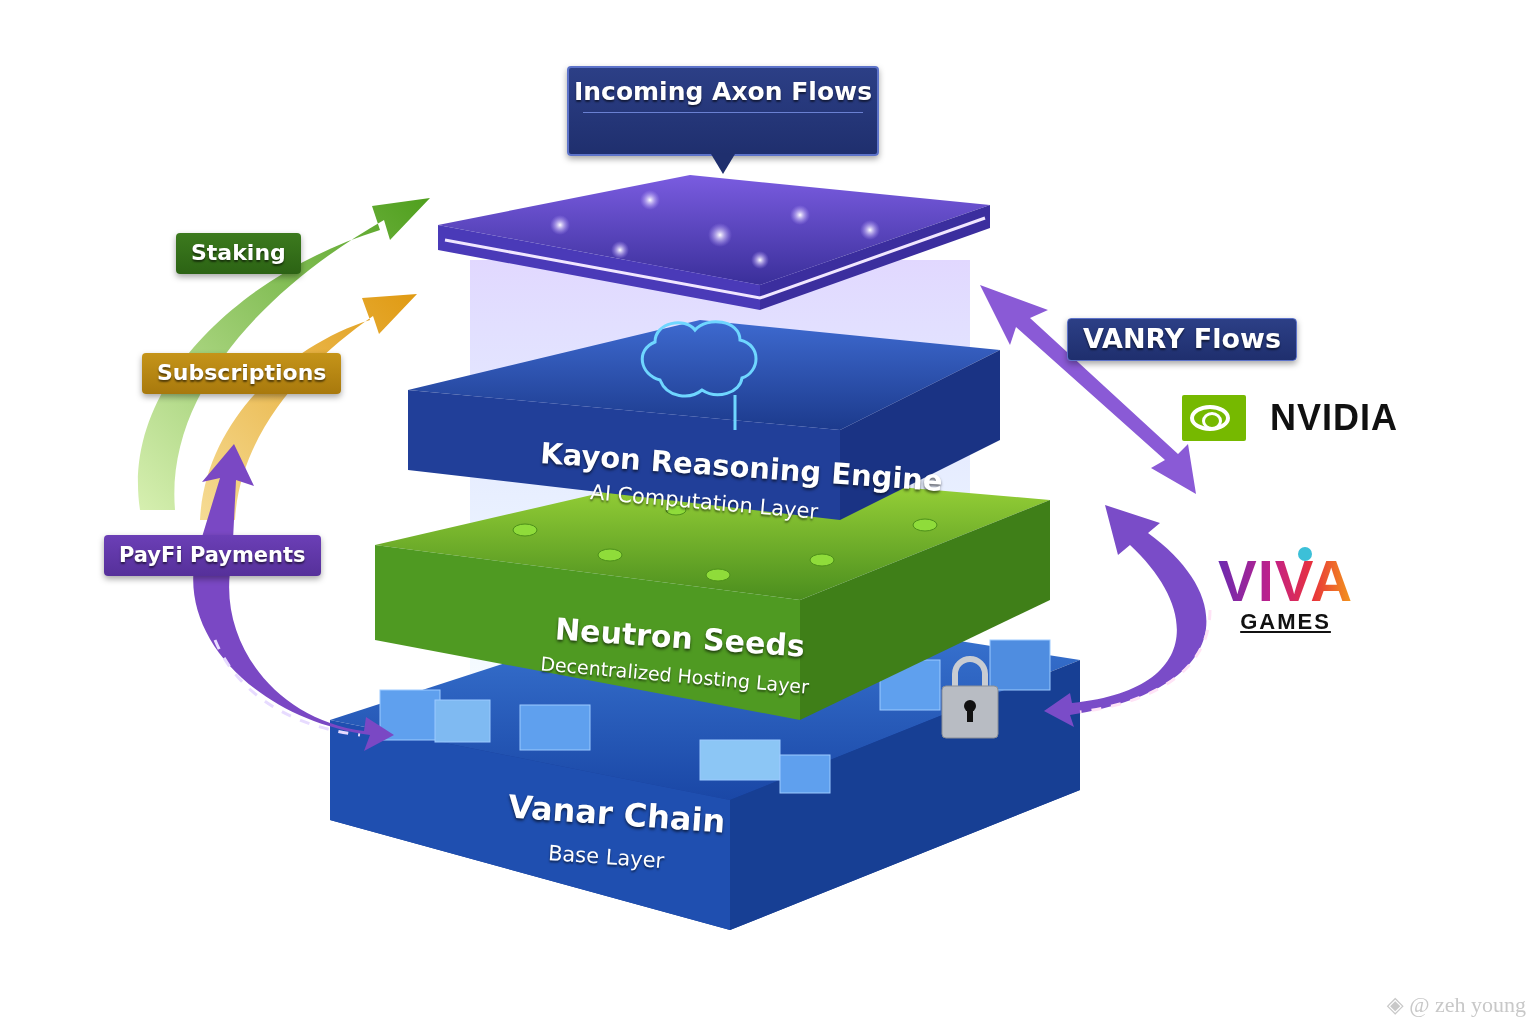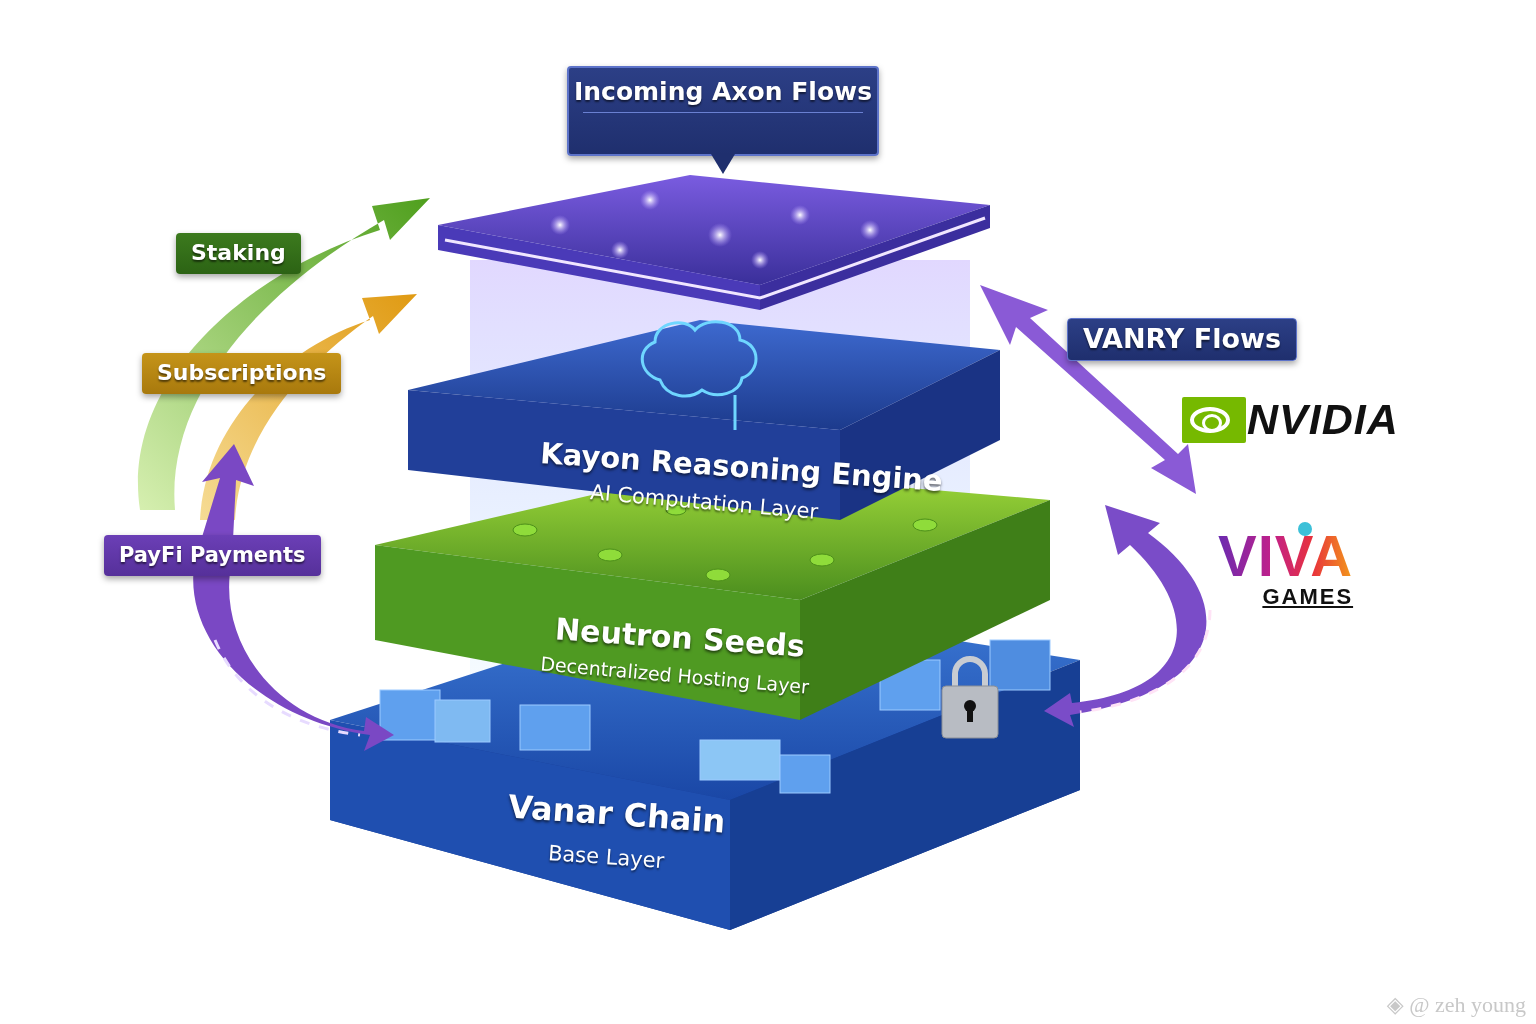--- a/index.html
+++ b/index.html
@@ -15,22 +15,22 @@
   .staking{left:176px;top:233px;background:linear-gradient(#3c7a1e,#2c6314);}
   .subs{left:117px;top:353px;background:linear-gradient(#c59419,#a8790d);margin-left:25px;}
   .payfi{left:104px;top:535px;background:linear-gradient(#6b3fb6,#56309a);font-size:21px;}
   .vanry{left:1067px;top:318px;background:linear-gradient(#2c3f86,#1f2f6e);font-size:27px;border:1px solid #5d73c9;}
   .layer-title{position:absolute;color:#fff;font-weight:bold;text-shadow:0 2px 3px rgba(0,0,0,.6);text-align:center;white-space:nowrap;}
   .layer-sub{position:absolute;color:#fff;text-shadow:0 2px 2px rgba(0,0,0,.5);text-align:center;white-space:nowrap;}
   .nvidia{position:absolute;left:1182px;top:395px;display:flex;align-items:center;}
   .nv-eye{width:64px;height:46px;background:#76b900;position:relative;border-radius:2px;}
   .nv-eye:before{content:"";position:absolute;left:8px;top:10px;width:40px;height:26px;border:4px solid #fff;border-radius:50%;box-sizing:border-box;}
   .nv-eye:after{content:"";position:absolute;left:20px;top:17px;width:14px;height:12px;background:#76b900;border:3px solid #fff;border-radius:50%;}
-  .nv-word{font-family:"Liberation Sans",sans-serif;font-weight:bold;font-size:43px;color:#111;margin-left:1px;letter-spacing:1px;font-style:italic;}
-  .viva{position:absolute;left:1218px;top:526px;text-align:right;}
+  .nv-word{font-family:"Liberation Sans",sans-serif;font-weight:bold;font-size:36px;color:#111;margin-left:24px;letter-spacing:1px;}
+  .viva{position:absolute;left:1218px;top:551px;text-align:center;}
   .viva-word{font-family:"Liberation Sans",sans-serif;font-weight:bold;font-size:58px;letter-spacing:1px;background:linear-gradient(90deg,#6a2bb0,#c1208a 40%,#e8323c 70%,#f39a1a);-webkit-background-clip:text;background-clip:text;color:transparent;line-height:60px;}
   .viva-dot{position:absolute;left:80px;top:-4px;width:14px;height:14px;border-radius:50%;background:#3cc0d8;}
   .viva-games{font-family:"Liberation Sans",sans-serif;font-weight:bold;font-size:22px;color:#111;letter-spacing:2px;margin-top:-2px;text-decoration:underline;}
   .wm{position:absolute;right:10px;bottom:6px;color:#c8c8c8;font-size:22px;font-family:Liberation Serif, serif;}
 </style>
 </head>
 <body>
 
 <svg class="stage" width="1536" height="1024" viewBox="0 0 1536 1024">
   <defs>

